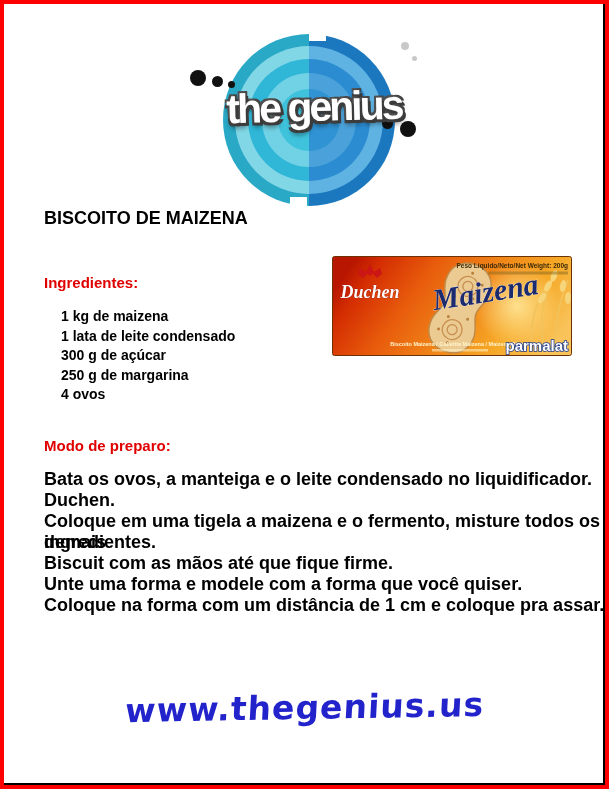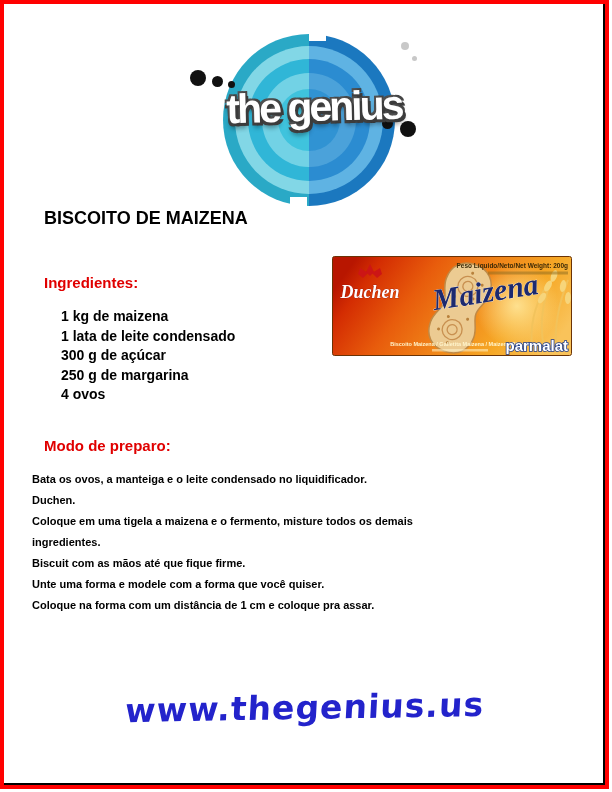--- a/index.html
+++ b/index.html
@@ -34,21 +34,21 @@
     transform:rotate(-1.5deg);
     text-shadow:3px 3px 0 #3b3b3b,-2px -2px 0 #4f4f4f,2px -2px 0 #454545,-2px 3px 0 #3f3f3f,0 5px 5px rgba(0,0,0,.45);}
 
   
   .title{position:absolute;left:40px;top:204px;font-size:18px;font-weight:bold;color:#000000;}
   .head{position:absolute;left:40px;font-size:15px;font-weight:bold;color:#e00000;}
   .ing-head{top:258px;margin-top:12px;}
   .method-head{top:433px;}
   .ing-list{position:absolute;left:57px;top:303px;font-size:14px;font-weight:bold;color:#000;}
   .ing-list .line{height:19.5px;line-height:19.5px;}
-  .method{position:absolute;left:28px;top:465px;font-size:11px;font-weight:bold;color:#000;}
+  .method{position:absolute;left:40px;top:465px;font-size:18px;font-weight:bold;color:#000;}
   .method .line{height:21px;line-height:21px;}
 
   
   .package{position:absolute;left:328px;top:252px;}
 
   
   .footer{position:absolute;left:0;top:684px;width:100%;text-align:center;}
   .url{display:inline-block;font-size:33px;font-weight:bold;letter-spacing:1px;
     color:#2323cb;transform:rotate(-1deg) skewX(-4deg);font-family:"DejaVu Sans",sans-serif;}
 </style>

